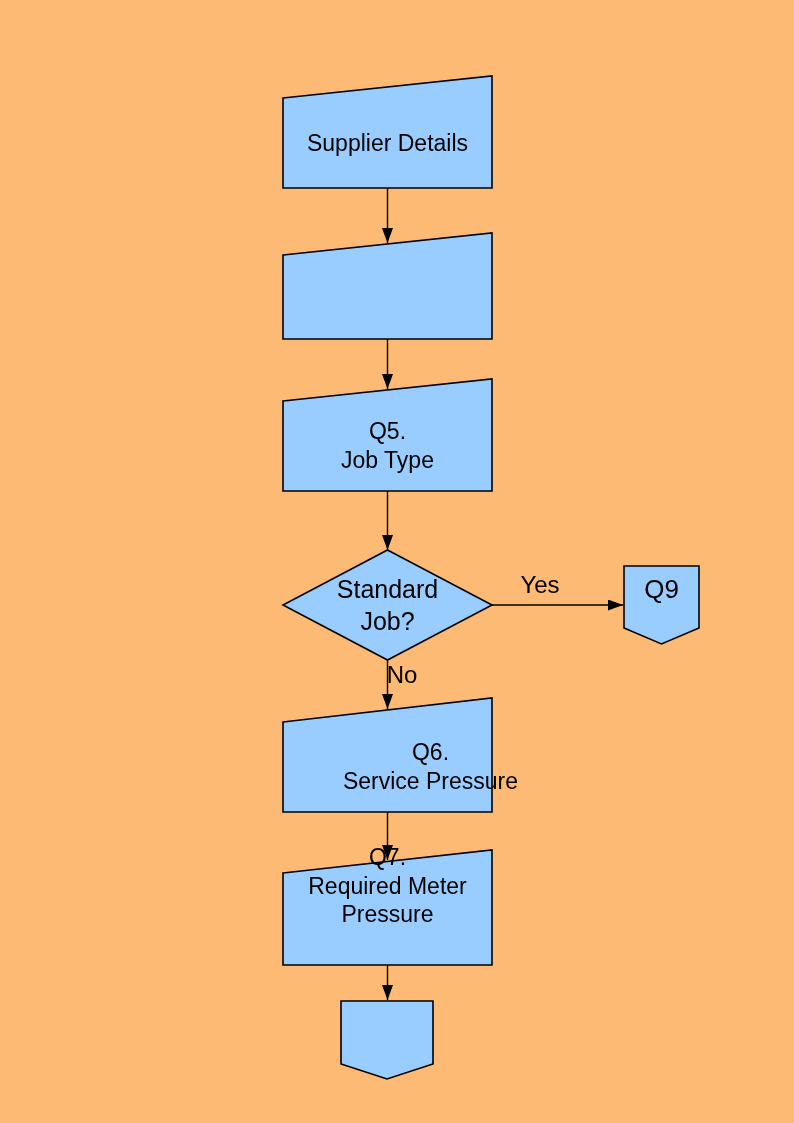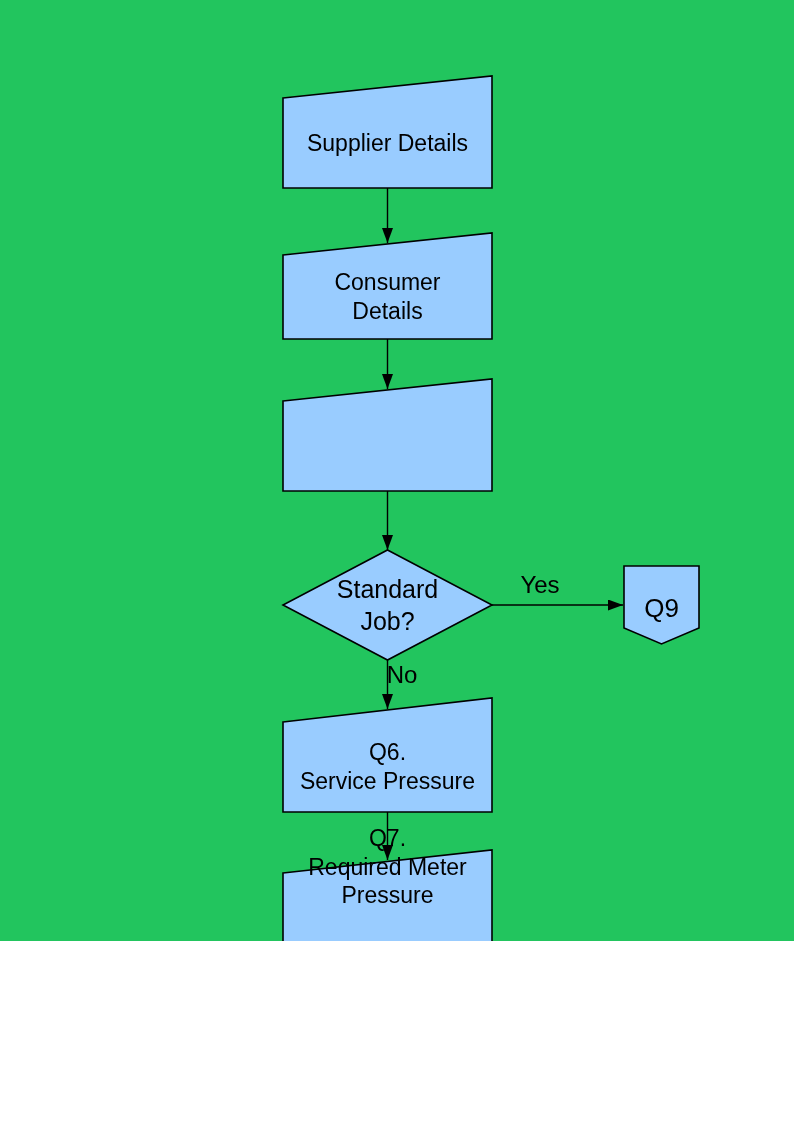--- a/index.html
+++ b/index.html
@@ -1,20 +1,20 @@
 <!DOCTYPE html>
 <html style="--shape-fill: #99CCFF; --shape-border: #000000; --connector-color: #000000; --text-color: #000000;"><head>
 <meta charset="utf-8">
 <style>
   html, body { margin: 0; padding: 0; background: #ffffff; }
   .page {
     position: relative;
     width: 794px;
-    height: 941px;
-    background: #22c55e;
+    height: 1123px;
+    background: #fdba74;
     font-family: "Liberation Sans", "DejaVu Sans", sans-serif;
     color: #000000;
     overflow: hidden;
   }
   .page svg { position: absolute; left: 0; top: 0; }
   .node-poly {
     fill: var(--shape-fill, #99CCFF);
     stroke: var(--shape-border, #000000);
     stroke-width: 1.6;
   }
@@ -36,24 +36,24 @@
   }
   .label-box { font-size: 23px; }
   .label-decision { font-size: 25px; line-height: 1.3; }
   .label-connector { font-size: 26px; }
   .label-edge { font-size: 24px; }
   .pos-supplier { left: 283px; top: 98px;  width: 209px; height: 90px; }
   .pos-consumer { left: 283px; top: 255px; width: 209px; height: 84px; }
   .pos-q5       { left: 283px; top: 401px; width: 209px; height: 90px; }
   .pos-decision { left: 303px; top: 560px; width: 169px; height: 90px; }
   .pos-yes      { left: 498px; top: 571px; width: 84px;  height: 28px; }
-  .pos-q9       { left: 624px; top: 577px; width: 75px;  height: 62px; text-align: center; }
+  .pos-q9       { left: 624px; top: 558px; width: 75px;  height: 62px; text-align: center; }
   .pos-no       { left: 376px; top: 661px; width: 52px;  height: 28px; }
-  .pos-q6       { left: 283px; top: 722px; width: 209px; height: 90px; }
-  .pos-q7       { left: 283px; top: 821px; width: 209px; height: 92px; }
+  .pos-q6       { left: 283px; top: 722px; width: 209px; height: 90px; padding-left: 43px; }
+  .pos-q7       { left: 283px; top: 840px; width: 209px; height: 92px; }
   .pos-q8       { left: 341px; top: 1001px; width: 92px; height: 63px; }
 </style>
 </head>
 <body style="background: rgb(255, 255, 255);">
 
 <div class="page">
 
   <svg width="794" height="1123" viewBox="0 0 794 1123">
     <defs>
       <marker id="arrow" markerWidth="17" markerHeight="13" refX="15" refY="5.5" orient="auto" markerUnits="userSpaceOnUse">
@@ -73,22 +73,22 @@
     <polygon class="node-poly" points="283,255 492,233 492,339 283,339"></polygon>
     <polygon class="node-poly" points="283,401 492,379 492,491 283,491"></polygon>
     <polygon class="node-poly" points="387.5,550 492,605 387.5,660 283,605"></polygon>
     <polygon class="node-poly" points="624,566 699,566 699,628 661.5,644 624,628"></polygon>
     <polygon class="node-poly" points="283,722 492,698 492,812 283,812"></polygon>
     <polygon class="node-poly" points="283,873 492,850 492,965 283,965"></polygon>
     <polygon class="node-poly" points="341,1001 433,1001 433,1064 387,1079 341,1064"></polygon>
   </svg>
 
   <div class="label label-box pos-supplier">Supplier Details</div>
-  <div class="label label-box pos-consumer">Consumer
-Details</div>
+  <div class="label label-box pos-q5">Q5.
+Job Type</div>
   <div class="label label-decision pos-decision">Standard
 Job?</div>
   <div class="label label-connector pos-q9">Q9</div>
   <div class="label label-box pos-q6">Q6.
 Service Pressure</div>
   <div class="label label-box pos-q7">Q7.
 Required Meter
 Pressure</div>
 
   <div class="label label-edge pos-yes">Yes</div>

